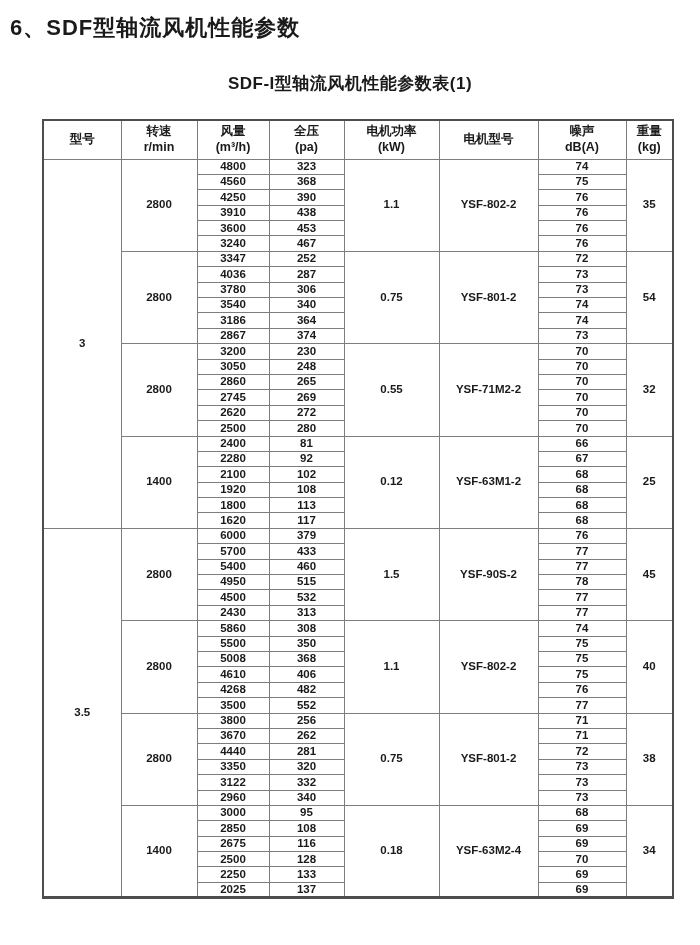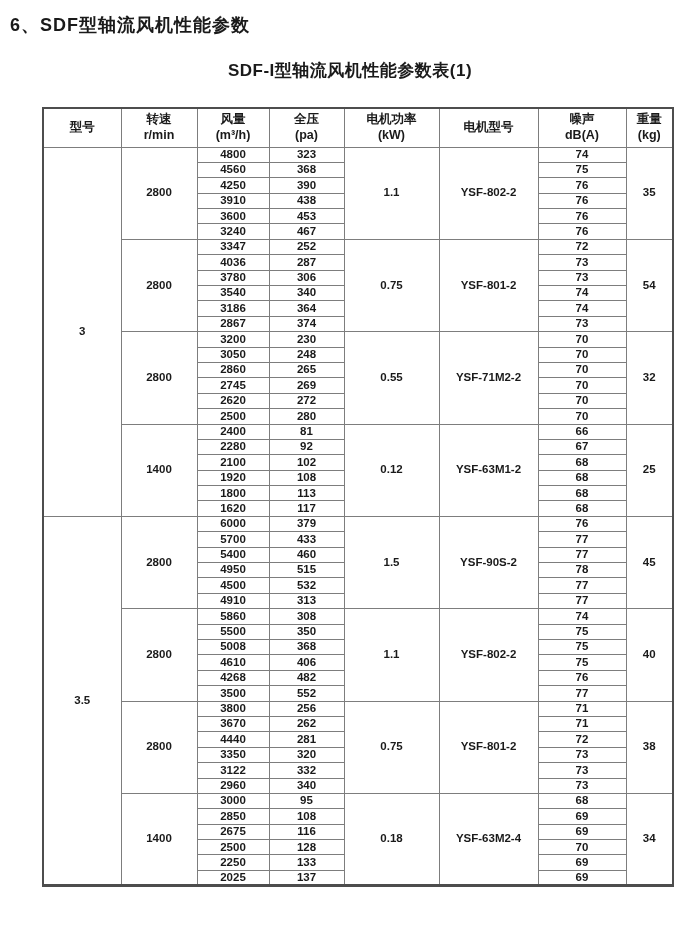--- a/index.html
+++ b/index.html
@@ -5,28 +5,28 @@
   * { margin:0; padding:0; box-sizing:border-box; }
   html, body {
     width:700px; height:945px; background:#ffffff;
     font-family:"Liberation Sans","DejaVu Sans",sans-serif;
     color:#1a1a1a;
   }
   .page { position:relative; width:700px; height:945px; overflow:hidden; }
 
   .page-title {
     position:absolute; left:10px; top:13px;
-    font-size:18px; font-weight:bold; letter-spacing:1px;text-align:right;
+    font-size:22px; font-weight:bold; letter-spacing:1px;text-align:right;
   }
   .table-title {
-    position:absolute; left:0; top:59px; width:700px;
+    position:absolute; left:0; top:72px; width:700px;
     text-align:center; font-size:17px; font-weight:bold; letter-spacing:0.5px;
   }
 
-  .tbl-wrap { position:absolute; left:42px; top:107px; }
+  .tbl-wrap { position:absolute; left:42px; top:119px; }
   table.perf {
     border-collapse:collapse; table-layout:fixed; width:630px;
     border:2px solid #4d4d4d; border-bottom-width:3px;
   }
   .perf th, .perf td {
     border:1px solid #7d7d7d;
     text-align:center; vertical-align:middle;
     font-weight:bold; overflow:hidden; white-space:nowrap;
   }
   .perf thead th {
@@ -255,21 +255,21 @@
             <td>4950</td>
             <td>515</td>
             <td>78</td>
           </tr>
           <tr>
             <td>4500</td>
             <td>532</td>
             <td>77</td>
           </tr>
           <tr>
-            <td>4910</td>
+            <td>2430</td>
             <td>313</td>
             <td>77</td>
           </tr>
           <tr>
             <td rowspan="6">2800</td>
             <td>5860</td>
             <td>308</td>
             <td rowspan="6">1.1</td>
             <td rowspan="6">YSF-802-2</td>
             <td>74</td>

